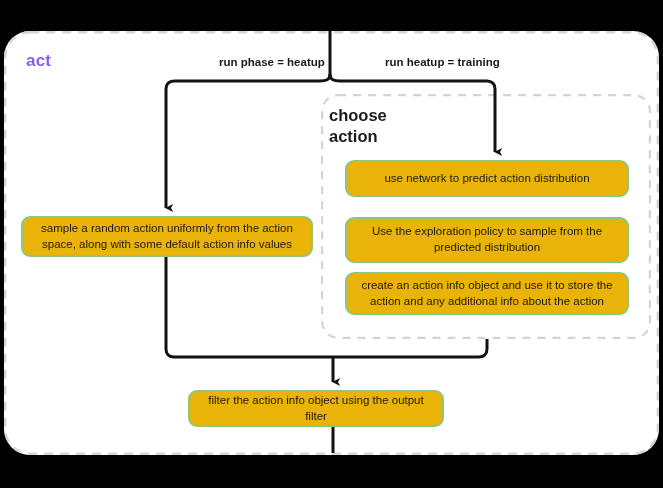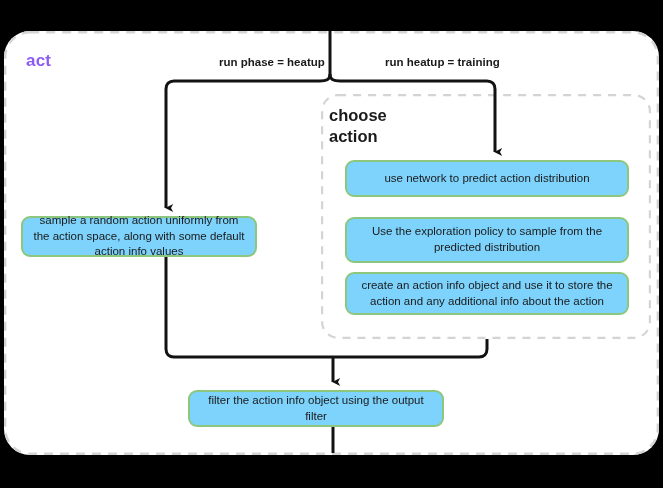--- a/index.html
+++ b/index.html
@@ -89,35 +89,35 @@
     line-height: 1.28;
     color: #1a1a1a;
   }
 
   
   .gbox {
     position: absolute;
     box-sizing: border-box;
     border: 2px solid #8dc77e;
     border-radius: 9px;
-    background: #7dd3fc;
+    background: #eab308;
     display: flex;
     align-items: center;
     justify-content: center;
     text-align: center;
     font-size: 11.5px;
     color: #1a1a1a;
     line-height: 1.35;
     padding: 3px 9px;
   }
 
   #box-predict      { left: 345px; top: 160px; width: 284px; height: 37px; }
   #box-explore      { left: 345px; top: 217px; width: 284px; height: 46px; }
   #box-actioninfo   { left: 345px; top: 272px; width: 284px; height: 43px; }
-  #box-sample       { left: 21px;  top: 216px; width: 236px; height: 41px; }
+  #box-sample       { left: 21px;  top: 216px; width: 292px; height: 41px; }
   #box-filter       { left: 188px; top: 390px; width: 256px; height: 37px; }
 
   
   #flow {
     position: absolute;
     left: 0;
     top: 0;
     width: 663px;
     height: 488px;
     pointer-events: none;

